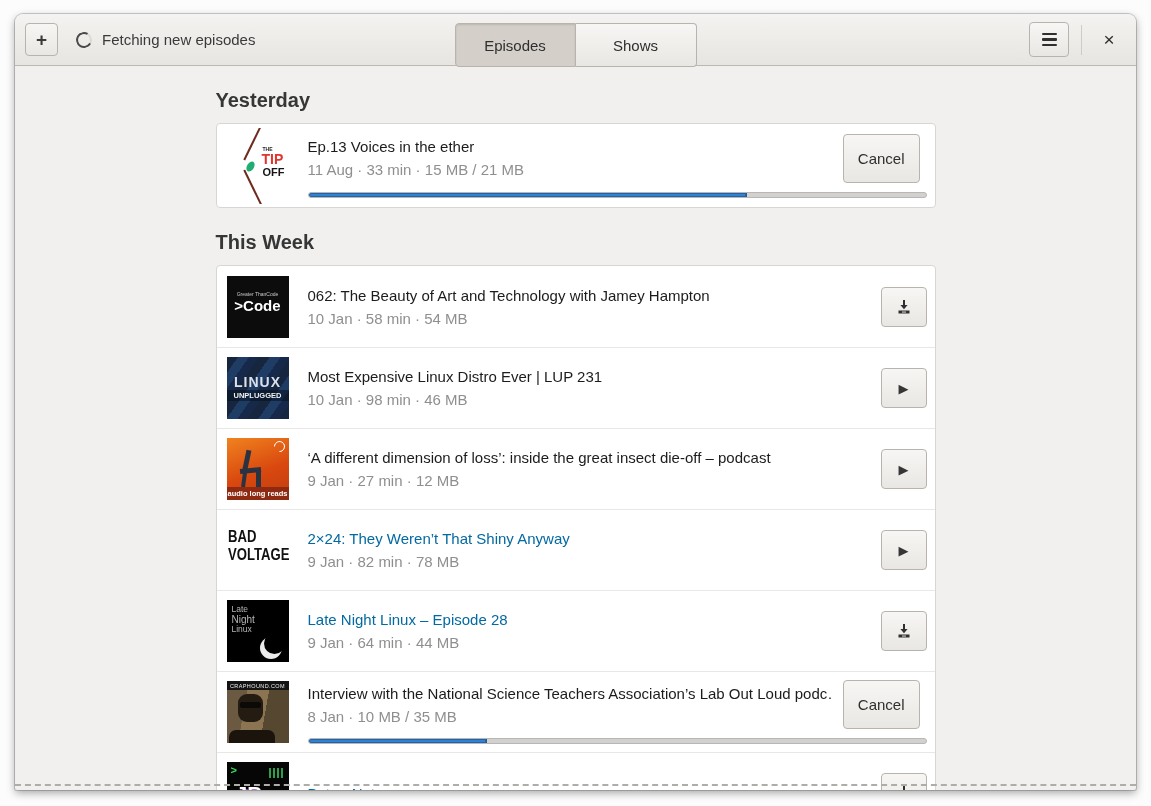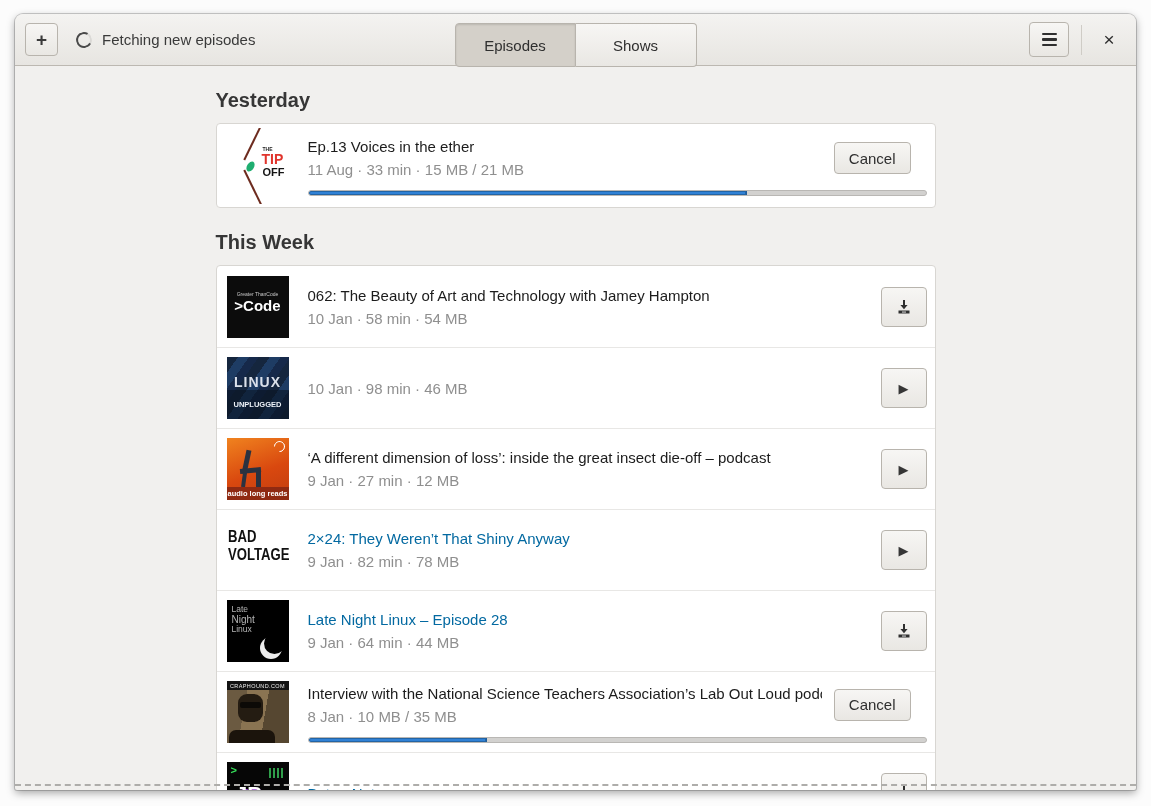--- a/index.html
+++ b/index.html
@@ -44,21 +44,21 @@
   .row { display:flex; align-items:center; height:81px; padding:0 8px 0 10px; }
   .row + .row { border-top:1px solid #e8e7e5; }
   .right-part { flex:1; min-width:0; display:flex; flex-direction:column; justify-content:flex-end; margin-left:19px; }
   .row-top { display:flex; align-items:center; }
   .info { flex:1; min-width:0; }
   .ep-title { font-size:15px; color:#1c1c1c; line-height:23px; white-space:nowrap; overflow:hidden; }
   .played .ep-title { color:#0369a1; }
   .ep-meta { font-size:15px; color:#8f8f8f; line-height:23px; }
 
   .icon-btn { width:46px; height:40px; margin-left:12px; }
-  .cancel-btn { height:32px; padding:0 14px; margin-left:12px; margin-right:16px; font-size:15px; }
+  .cancel-btn { height:49px; padding:0 14px; margin-left:12px; margin-right:7px; font-size:15px; }
   .play-glyph { font-size:13px; color:#363636; font-family:"DejaVu Sans",sans-serif; }
 
   .progressbar { height:6px; margin-top:9px; background:#d2d1cf; border:1px solid #b9b7b4; border-radius:3px; overflow:hidden; }
   .progress-fill { height:100%; background:#3081d5; border-right:1px solid #1f5c99; border-radius:3px 0 0 3px;
     box-shadow:inset 0 0 0 1px #2264a5; }
 
   .bottom-dash { position:absolute; left:0; right:0; bottom:4px; border-top:2px dashed #aeadaa; }
 
   
   .art { position:relative; width:62px; height:62px; flex:none; overflow:hidden; }
@@ -74,21 +74,21 @@
   .tip-off { left:36px; top:38px; font-size:11px; font-weight:800; color:#141414; }
 
   .art-gtc { background:#0c0c0c; }
   .gtc-top { top:15px; width:100%; text-align:center; font-size:5px; color:#c9c9c9; }
   .gtc-main { top:21px; width:100%; text-align:center; font-size:15px; font-weight:800; color:#fff; }
 
   .art-lup { background:repeating-linear-gradient(125deg,#15263e 0 9px,#1e3c64 9px 18px,#16294a 18px 26px); }
   .lup-top { top:17px; width:100%; text-align:center; font-size:14px; font-weight:600; letter-spacing:1px;
     color:rgba(235,240,248,.92); }
   .lup-bot { top:33px; width:100%; text-align:center; font-size:7.5px; font-weight:800; color:#eef2f8;
-    background:rgba(8,16,30,.55); padding:10px 0; }
+    background:rgba(8,16,30,.55); padding:1px 0; }
 
   .art-alr { background:linear-gradient(160deg,#f0831f,#d9480f 55%,#c03d10); }
   .alr-back { left:17px; top:12px; width:5px; height:24px; background:#2b3240; transform:rotate(12deg); }
   .alr-seat { left:13px; top:30px; width:21px; height:5px; background:#2b3240; transform:rotate(-5deg); }
   .alr-leg  { left:29px; top:33px; width:5px; height:16px; background:#2b3240; }
   .alr-leg2 { left:15px; top:35px; width:4px; height:14px; background:#2b3240; transform:rotate(8deg); }
   .alr-arc { right:4px; top:3px; width:11px; height:11px; border:1.6px solid #fff; border-radius:50%;
     border-bottom-color:transparent; transform:rotate(45deg); }
   .alr-band { left:0; right:0; bottom:0; background:#8f2a12; color:#fff; font-size:7.5px; font-weight:800;
     text-align:center; padding:2px 0; }
@@ -206,20 +206,21 @@
         </div>
 
         <div class="row">
           <div class="art art-lup">
             <span class="lup-top">LINUX</span>
             <span class="lup-bot">UNPLUGGED</span>
           </div>
           <div class="right-part">
             <div class="row-top">
               <div class="info">
+                <div class="ep-title">Most Expensive Linux Distro Ever | LUP 231</div>
                 <div class="ep-meta">10 Jan · 98 min · 46 MB</div>
               </div>
               <button class="btn icon-btn">
                 <span class="play-glyph">▶</span>
               </button>
             </div>
           </div>
         </div>
 
         <div class="row">

